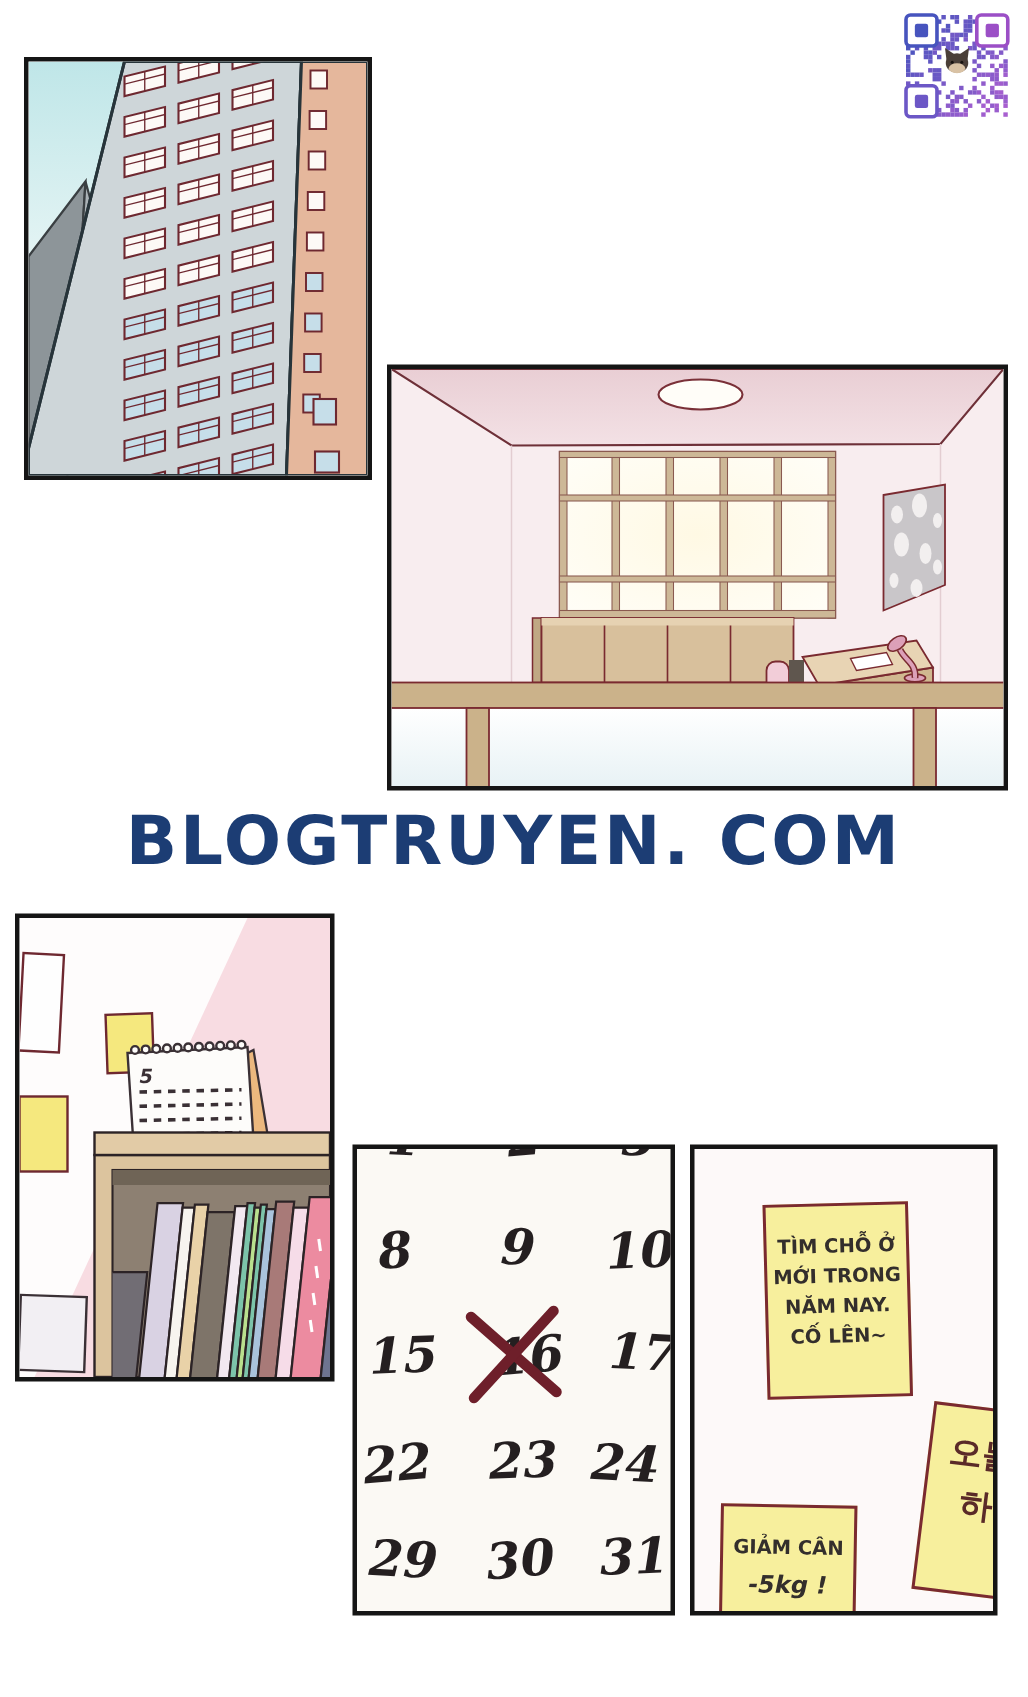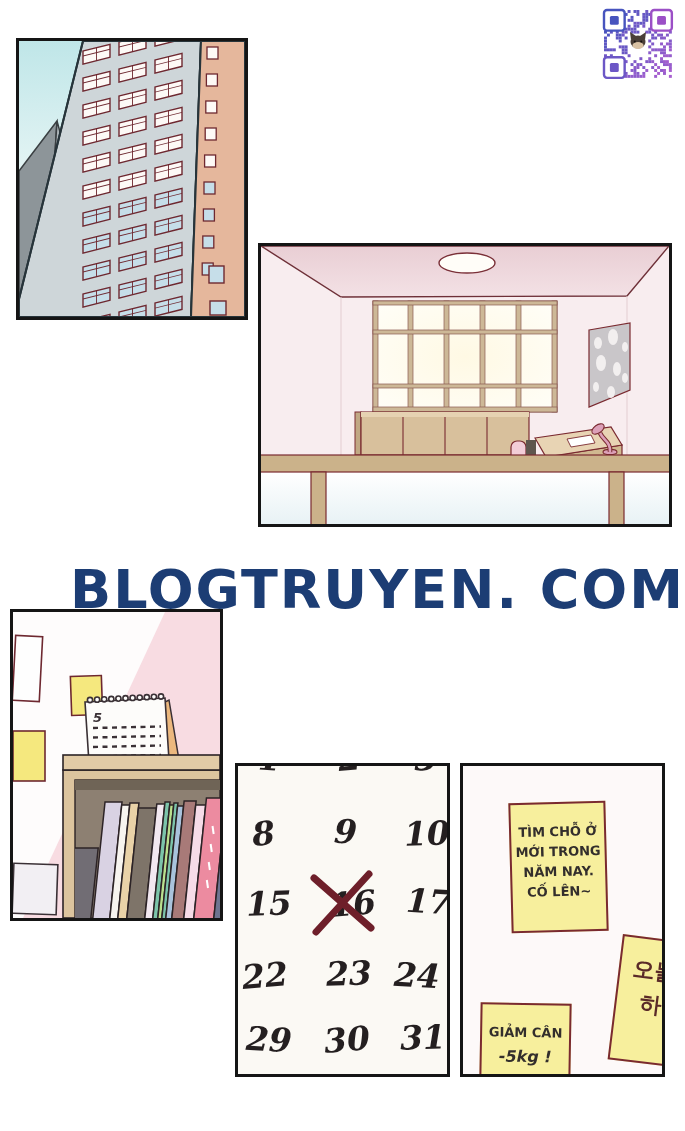--- a/index.html
+++ b/index.html
@@ -1,22 +1,22 @@
 <!DOCTYPE html>
 <html><head>
 <meta charset="utf-8">
 <style>
   html,body{margin:0;padding:0;background:#fff;}
   #page{position:relative;width:685px;height:1131px;background:#fff;overflow:hidden;
         font-family:"DejaVu Sans",sans-serif;}
   .panel{position:absolute;border:3px solid #151515;background:#fff;overflow:hidden;box-sizing:border-box;}
   .panel svg{display:block;}
   
-  #watermark{position:absolute;left:0;top:558px;width:685px;text-align:right;
-             font-weight:bold;font-size:54px;letter-spacing:2px;white-space:nowrap;}
+  #watermark{position:absolute;left:0;top:534px;width:685px;text-align:center;
+             font-weight:bold;font-size:45px;letter-spacing:2px;white-space:nowrap;}
   
   #panel-calendar{left:235px;top:763px;width:215px;height:314px;}
   .cal-num{position:absolute;font-size:33px;font-style:italic;font-weight:600;
            font-family:"DejaVu Serif",serif;}
   .rotA{transform:rotate(-5deg);} .rotB{transform:rotate(3deg);} .rotC{transform:rotate(-2deg);}
   #cross-x{position:absolute;left:0;top:0;pointer-events:none;}
   
   #panel-notes{left:460px;top:763px;width:205px;height:314px;}
   .note{position:absolute;border:2px solid #7a2a30;box-sizing:border-box;text-align:center;}
   #note-resolution{left:47px;top:36px;width:97px;height:130px;transform:rotate(-1.5deg);

